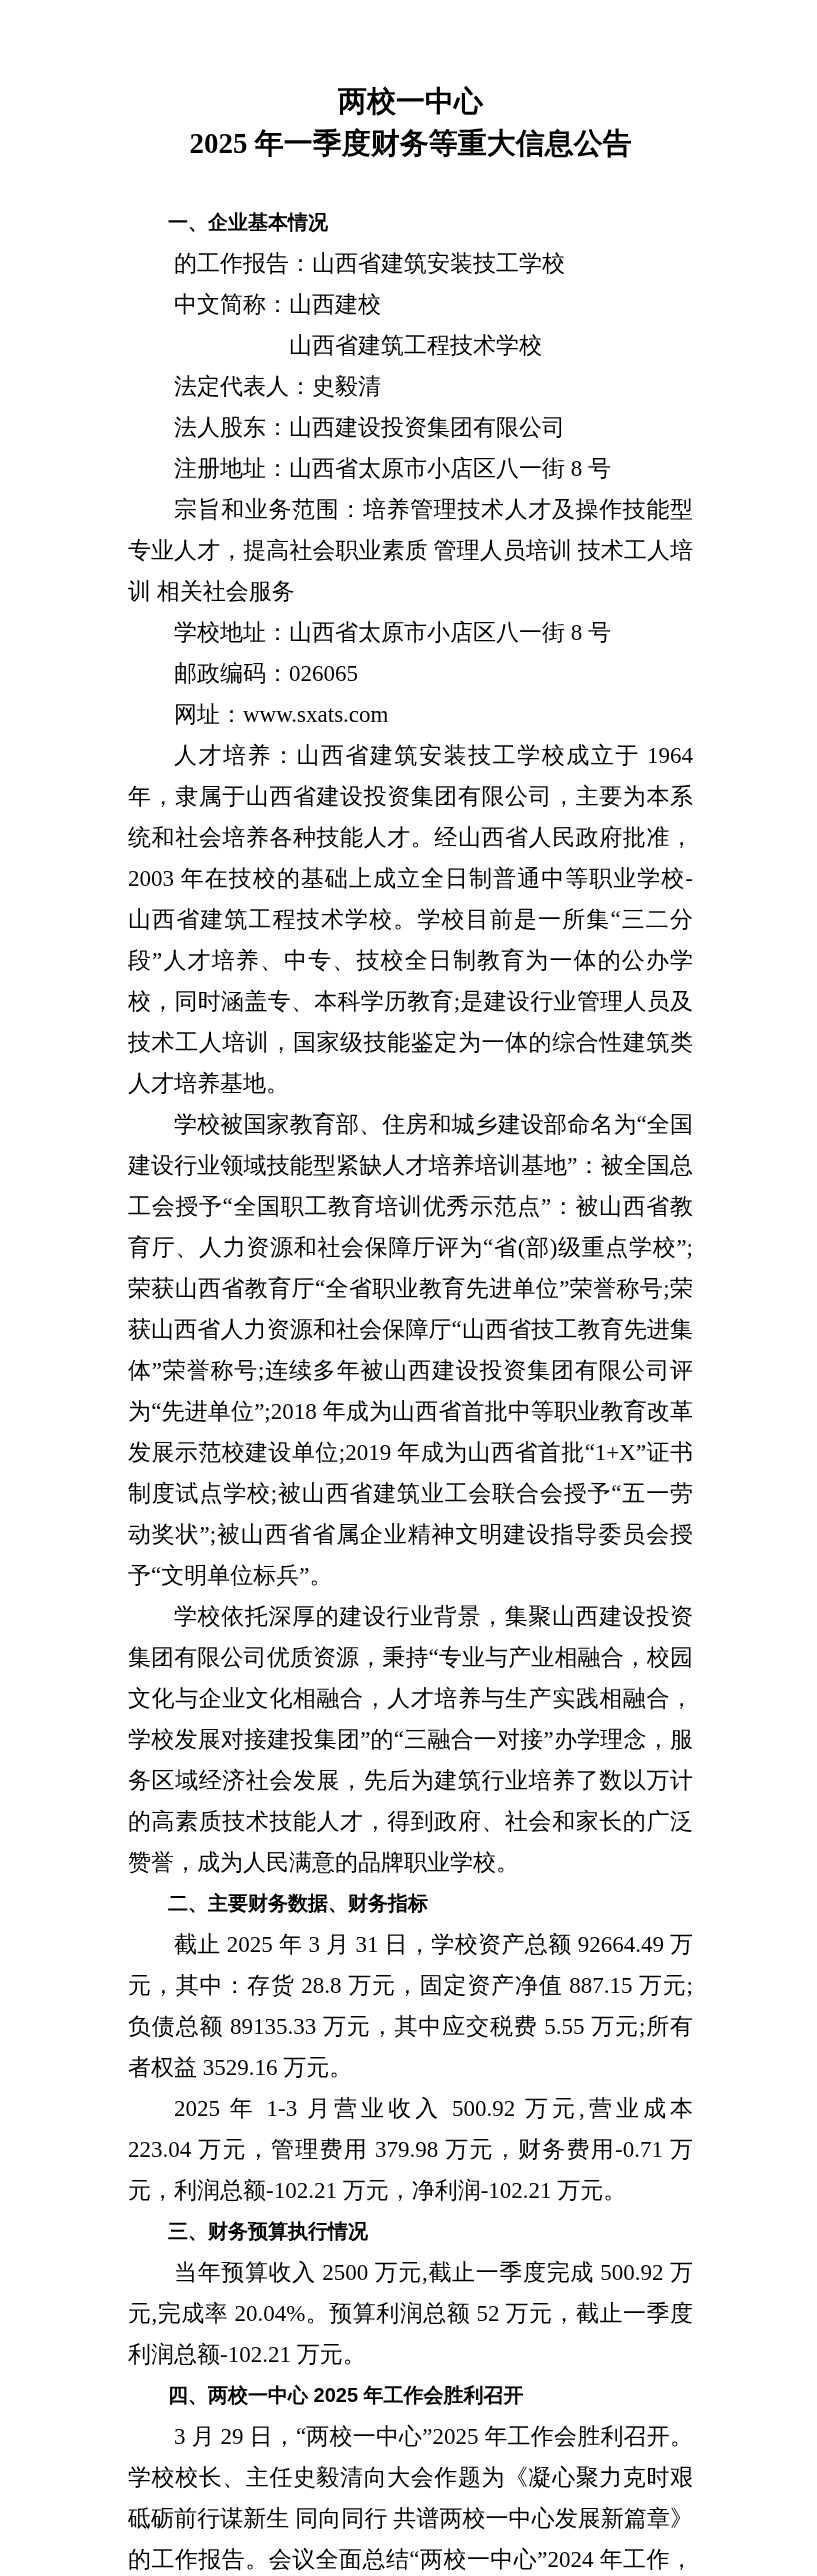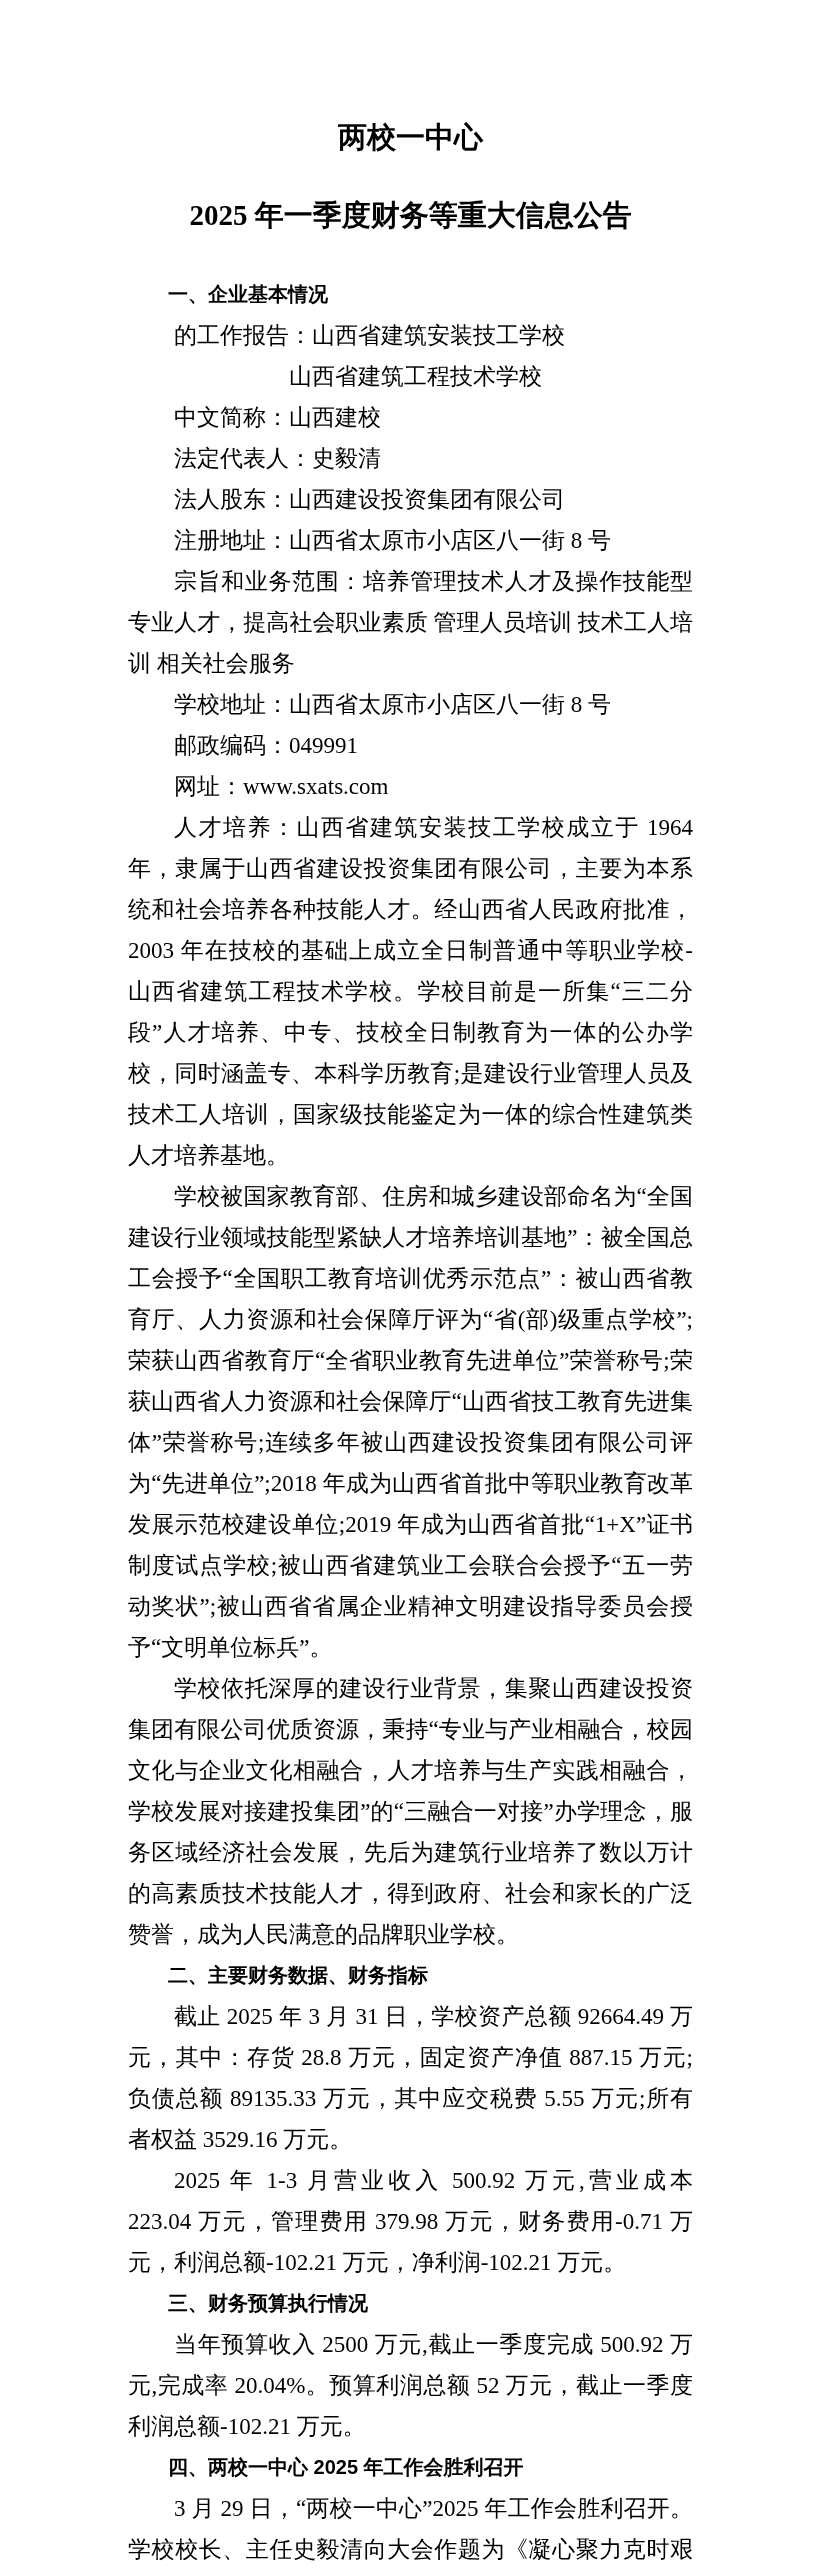--- a/index.html
+++ b/index.html
@@ -18,21 +18,20 @@
     font-size: 23px;
     line-height: 41px;
   }
   p { margin: 0; }
   .doc-title {
     font-size: 29px;
     font-weight: bold;
     line-height: 42px;
     text-align: center;
     font-family: "Liberation Serif", "DejaVu Serif", serif;
-    margin-top: 36px;
   }
   .sec-heading {
     font-size: 20px;
     font-weight: bold;
     font-family: "Liberation Sans", "DejaVu Sans", sans-serif;
     text-indent: 2em;
     line-height: 41px;
   }
   .first-heading { margin-top: 38px; }
   .para {
@@ -49,36 +48,36 @@
 
 <div class="page">
 
   <p class="doc-title">两校一中心</p>
   <p class="doc-title">2025 年一季度财务等重大信息公告</p>
 
   <p class="sec-heading first-heading">一、企业基本情况</p>
 
   <p class="para"><span>的工作报告：</span><span>山西省建筑安装技工学校</span></p>
 
+  <p class="para"><span>中文简称：</span><span>山西建校</span></p>
+
   <p class="para cont">山西省建筑工程技术学校</p>
-
-  <p class="para"><span>中文简称：</span><span>山西建校</span></p>
 
   <p class="para"><span>法定代表人：</span><span>史毅清</span></p>
 
 
   <p class="para"><span>法人股东：</span><span>山西建设投资集团有限公司</span></p>
 
   <p class="para"><span>注册地址：</span><span>山西省太原市小店区八一街 8 号</span></p>
 
   <p class="para"><span>宗旨和业务范围：</span><span>培养管理技术人才及操作技能型专业人才，提高社会职业素质 管理人员培训 技术工人培训 相关社会服务</span></p>
 
   <p class="para"><span>学校地址：</span><span>山西省太原市小店区八一街 8 号</span></p>
 
-  <p class="para"><span>邮政编码：</span><span>049991</span></p>
+  <p class="para"><span>邮政编码：</span><span>026065</span></p>
 
   <p class="para"><span>网址：</span><span>www.sxats.com</span></p>
 
 
   <p class="para"><span>人才培养：</span><span>山西省建筑安装技工学校成立于 1964 年，隶属于山西省建设投资集团有限公司，主要为本系统和社会培养各种技能人才。经山西省人民政府批准，2003 年在技校的基础上成立全日制普通中等职业学校-山西省建筑工程技术学校。学校目前是一所集“三二分段”人才培养、中专、技校全日制教育为一体的公办学校，同时涵盖专、本科学历教育;是建设行业管理人员及技术工人培训，国家级技能鉴定为一体的综合性建筑类人才培养基地。</span></p>
 
   <p class="para">学校被国家教育部、住房和城乡建设部命名为“全国建设行业领域技能型紧缺人才培养培训基地”：被全国总工会授予“全国职工教育培训优秀示范点”：被山西省教育厅、人力资源和社会保障厅评为“省(部)级重点学校”;荣获山西省教育厅“全省职业教育先进单位”荣誉称号;荣获山西省人力资源和社会保障厅“山西省技工教育先进集体”荣誉称号;连续多年被山西建设投资集团有限公司评为“先进单位”;2018 年成为山西省首批中等职业教育改革发展示范校建设单位;2019 年成为山西省首批“1+X”证书制度试点学校;被山西省建筑业工会联合会授予“五一劳动奖状”;被山西省省属企业精神文明建设指导委员会授予“文明单位标兵”。</p>
 
   <p class="para">学校依托深厚的建设行业背景，集聚山西建设投资集团有限公司优质资源，秉持“专业与产业相融合，校园文化与企业文化相融合，人才培养与生产实践相融合，学校发展对接建投集团”的“三融合一对接”办学理念，服务区域经济社会发展，先后为建筑行业培养了数以万计的高素质技术技能人才，得到政府、社会和家长的广泛赞誉，成为人民满意的品牌职业学校。</p>
 

